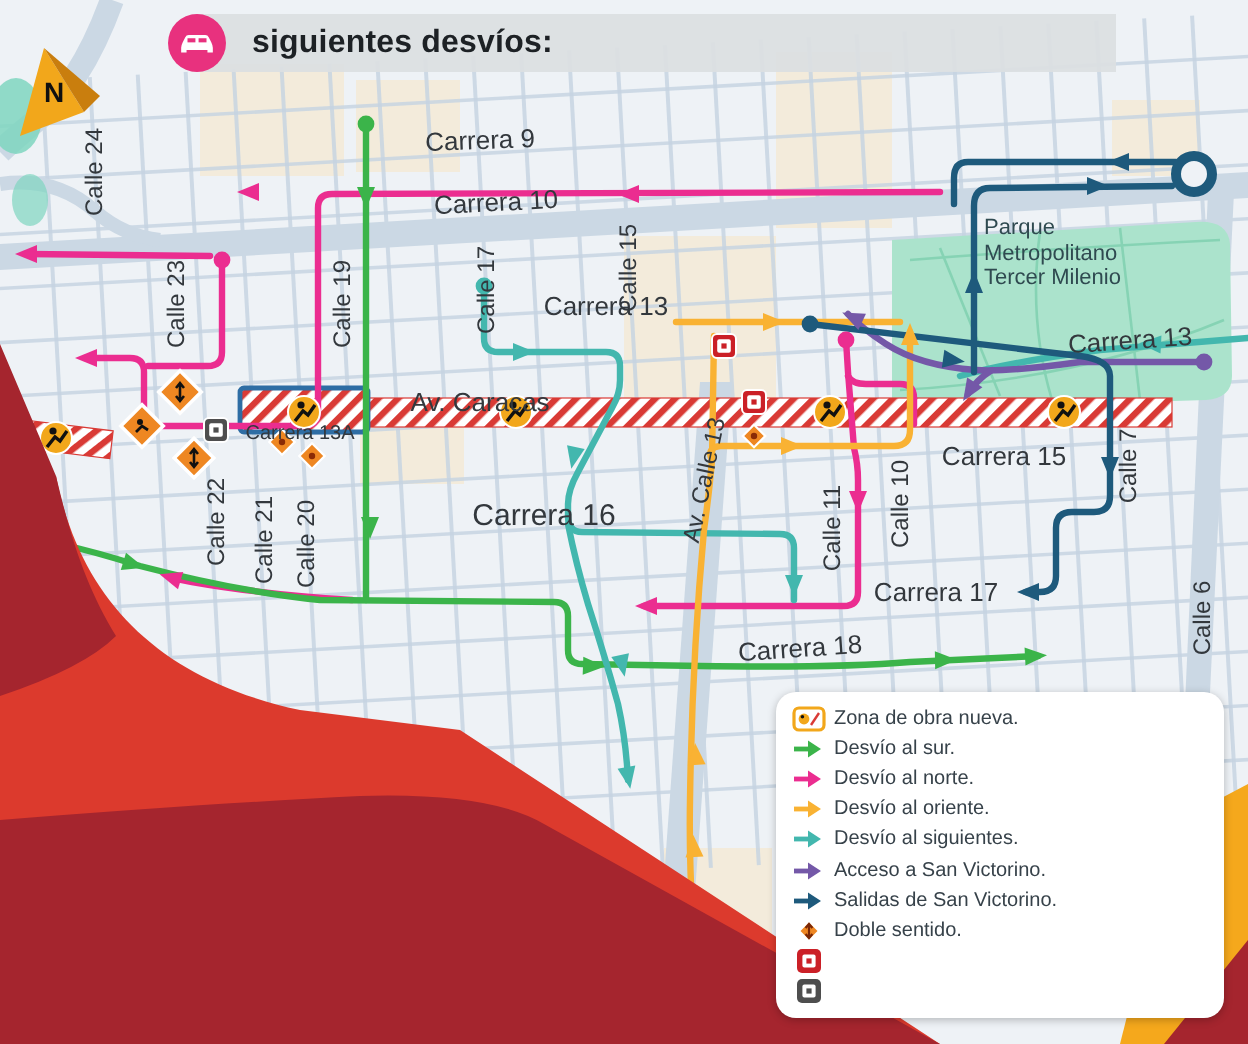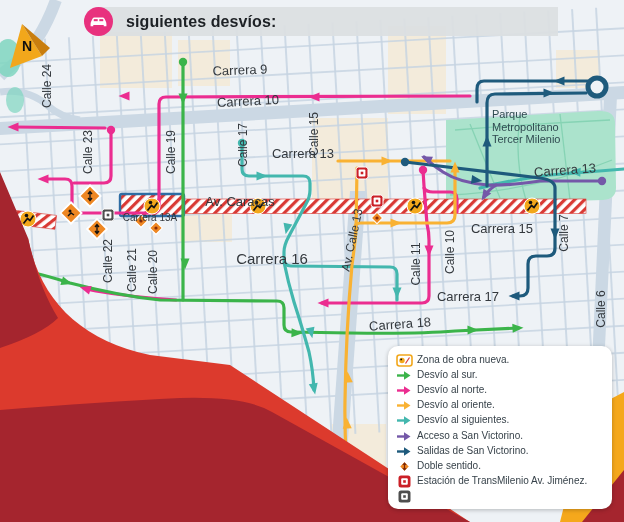--- a/index.html
+++ b/index.html
@@ -392,21 +392,20 @@
             <path d="M8.5,3.5 L8.5,9.5 M6.8,5 L8.5,3 L10.2,5 M6.8,8 L8.5,10 L10.2,8" stroke="#7a2706" stroke-width="1.1" fill="none"></path>
           </svg></span>
         <span class="ltext">Doble sentido.</span>
       </div>
       <div class="lrow">
         <span class="licon"><svg width="17" height="13" viewBox="0 0 17 13">
             <rect x="2.5" y="0.5" width="12" height="12" rx="2.5" fill="#CB2027"></rect>
             <rect x="5.2" y="3.2" width="6.6" height="6.6" rx="1" fill="#fff"></rect>
             <rect x="7.2" y="5.2" width="2.6" height="2.6" fill="#CB2027"></rect>
           </svg></span>
-        <span class="ltext">Estación de TransMilenio Av. Jiménez.</span>
       </div>
       <div class="lrow">
         <span class="licon"><svg width="17" height="13" viewBox="0 0 17 13">
             <rect x="2.5" y="0.5" width="12" height="12" rx="2.5" fill="#4E4E4E"></rect>
             <rect x="5.2" y="3.2" width="6.6" height="6.6" rx="1" fill="#fff"></rect>
             <rect x="7.2" y="5.2" width="2.6" height="2.6" fill="#4E4E4E"></rect>
           </svg></span>
       </div>
     </div>
 

